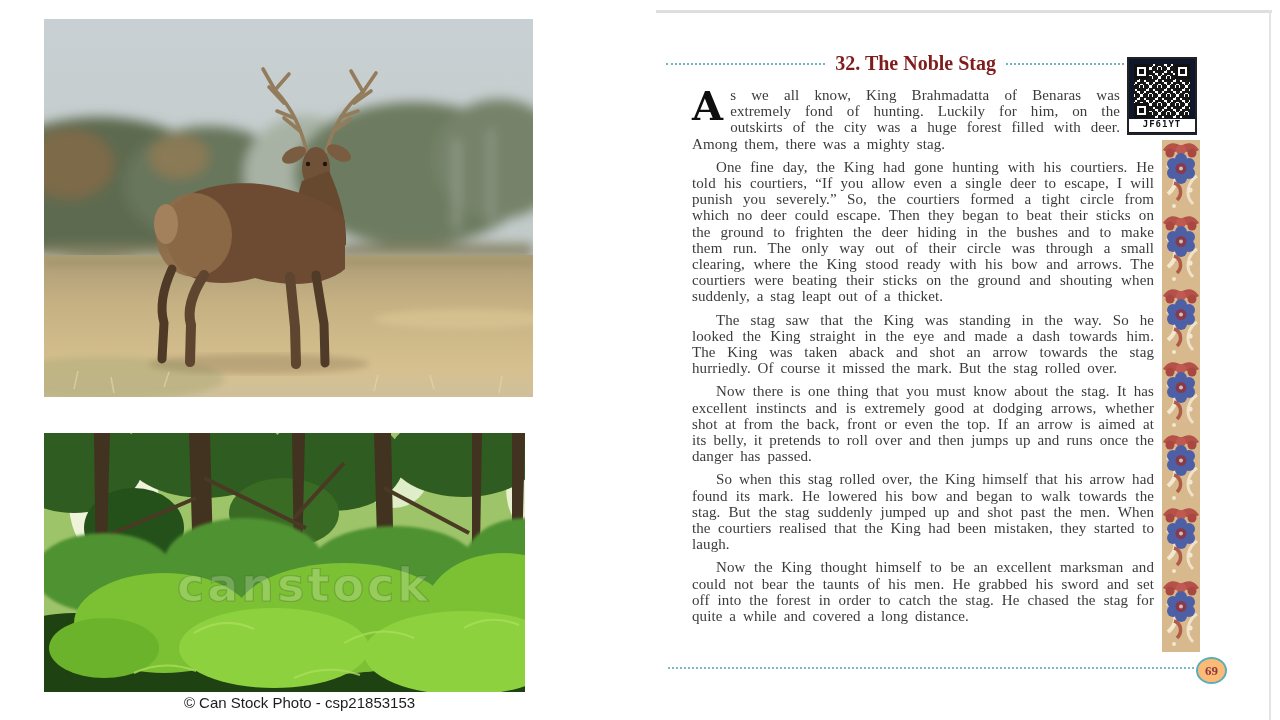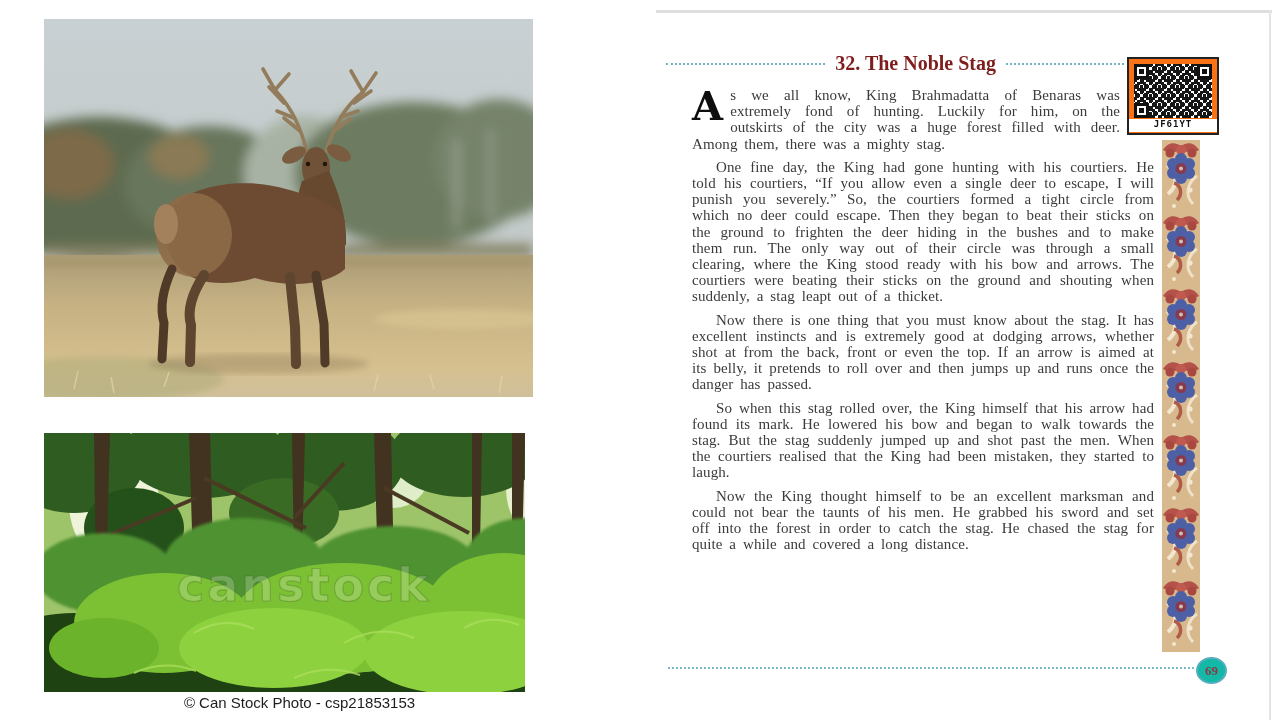--- a/index.html
+++ b/index.html
@@ -17,42 +17,42 @@
   .page-top-edge { position:absolute; left:656px; top:10px; width:616px; height:3px; background:#dedede; }
   .page-right-edge { position:absolute; left:1269px; top:10px; width:2px; height:710px; background:#e4e4e4; }
 
   .title-row { position:absolute; left:666px; top:52px; width:458px; display:flex; align-items:center; }
   .title-dots { height:0; border-top:2px dotted #74b2c2; }
   .title-dots.left { flex:1.35; }
   .title-dots.right { flex:1; }
   .chapter-title { margin:0 10px; font-weight:bold; font-size:20px; color:#7f1d1d; white-space:nowrap;
                    font-family:"Liberation Serif", serif; }
 
-  .qr-box { position:absolute; left:1127px; top:57px; width:92px; height:78px; background:#f97316;
+  .qr-box { position:absolute; left:1127px; top:57px; width:70px; height:78px; background:#0f172a;
             border:2px solid #222; }
   .qr-noise { position:absolute; left:5px; right:5px; top:5px; height:54px; background:
       repeating-conic-gradient(#161616 0 25%, transparent 0 50%) 0 0/6px 6px,
       repeating-conic-gradient(transparent 0 25%, #161616 0 50%) 1px 2px/9px 9px, #fff; }
   .finder { position:absolute; width:15px; height:15px; border:3px solid #111; background:#fff; }
   .finder::after { content:''; position:absolute; inset:2px; background:#111; }
   .finder.tl { left:5px; top:5px; } .finder.tr { right:5px; top:5px; } .finder.bl { left:5px; top:44px; }
   .qr-label { position:absolute; left:0; right:0; bottom:1px; height:13px; background:#fff; text-align:center;
               font-family:"DejaVu Sans Mono", monospace; font-weight:bold; font-size:9px; letter-spacing:1px; color:#111; }
 
   .border-strip { position:absolute; left:1162px; top:140px; }
 
   .story { position:absolute; left:692px; top:87px; width:462px; }
   .story p { margin:0 0 7px 0; text-align:justify; text-indent:24px; font-size:15px; line-height:16.2px;
              word-spacing:3px; letter-spacing:0.1px; color:#3b3b3b; }
   .story p.first { text-indent:0; padding-right:34px; }
   .dropcap { float:left; font-family:"DejaVu Serif", serif; font-weight:bold; font-size:40px;
              line-height:31px; color:#0e0e0e; margin:3px 7px 0 0; }
 
   .page-dots { position:absolute; left:668px; top:667px; width:526px; height:0; border-top:2px dotted #7db8c8; }
-  .page-number-badge { position:absolute; left:1196px; top:657px; width:31px; height:27px; background:#14b8a6;
+  .page-number-badge { position:absolute; left:1196px; top:657px; width:31px; height:27px; background:#fdba74;
               border:2px solid #58aebe; border-radius:50%; display:flex; align-items:center; justify-content:center;
               font-weight:bold; font-size:13px; color:#8a3a45; font-family:"Liberation Serif", serif; }
 </style>
 </head>
 <body>
 
 <div class="frame">
 
   <div class="stag-photo">
     <svg width="489" height="378" viewBox="0 0 489 378">
@@ -247,20 +247,21 @@
         <circle cx="19" cy="28.5" r="5.5" fill="#873a4e"></circle>
         <circle cx="19" cy="28.5" r="2" fill="#e8dfc8" opacity="0.8"></circle>
       </pattern>
     </defs>
     <rect width="38" height="512" fill="url(#flor)"></rect>
   </svg>
 
   <div class="story">
     <p class="first"><span class="dropcap">A</span><span>s we all know, King Brahmadatta of Benaras was extremely fond of hunting. Luckily for him, on the outskirts of the city was a huge forest filled with deer. Among them, there was a mighty stag.</span></p>
     <p>One fine day, the King had gone hunting with his courtiers. He told his courtiers, “If you allow even a single deer to escape, I will punish you severely.” So, the courtiers formed a tight circle from which no deer could escape. Then they began to beat their sticks on the ground to frighten the deer hiding in the bushes and to make them run. The only way out of their circle was through a small clearing, where the King stood ready with his bow and arrows. The courtiers were beating their sticks on the ground and shouting when suddenly, a stag leapt out of a thicket.</p>
+    <p>The stag saw that the King was standing in the way. So he looked the King straight in the eye and made a dash towards him. The King was taken aback and shot an arrow towards the stag hurriedly. Of course it missed the mark. But the stag rolled over.</p>
     <p>Now there is one thing that you must know about the stag. It has excellent instincts and is extremely good at dodging arrows, whether shot at from the back, front or even the top. If an arrow is aimed at its belly, it pretends to roll over and then jumps up and runs once the danger has passed.</p>
     <p>So when this stag rolled over, the King himself that his arrow had found its mark. He lowered his bow and began to walk towards the stag. But the stag suddenly jumped up and shot past the men. When the courtiers realised that the King had been mistaken, they started to laugh.</p>
     <p>Now the King thought himself to be an excellent marksman and could not bear the taunts of his men. He grabbed his sword and set off into the forest in order to catch the stag. He chased the stag for quite a while and covered a long distance.</p>
   </div>
 
   <div class="page-dots"></div>
   <div class="page-number-badge">69</div>
 
 </div>
 

